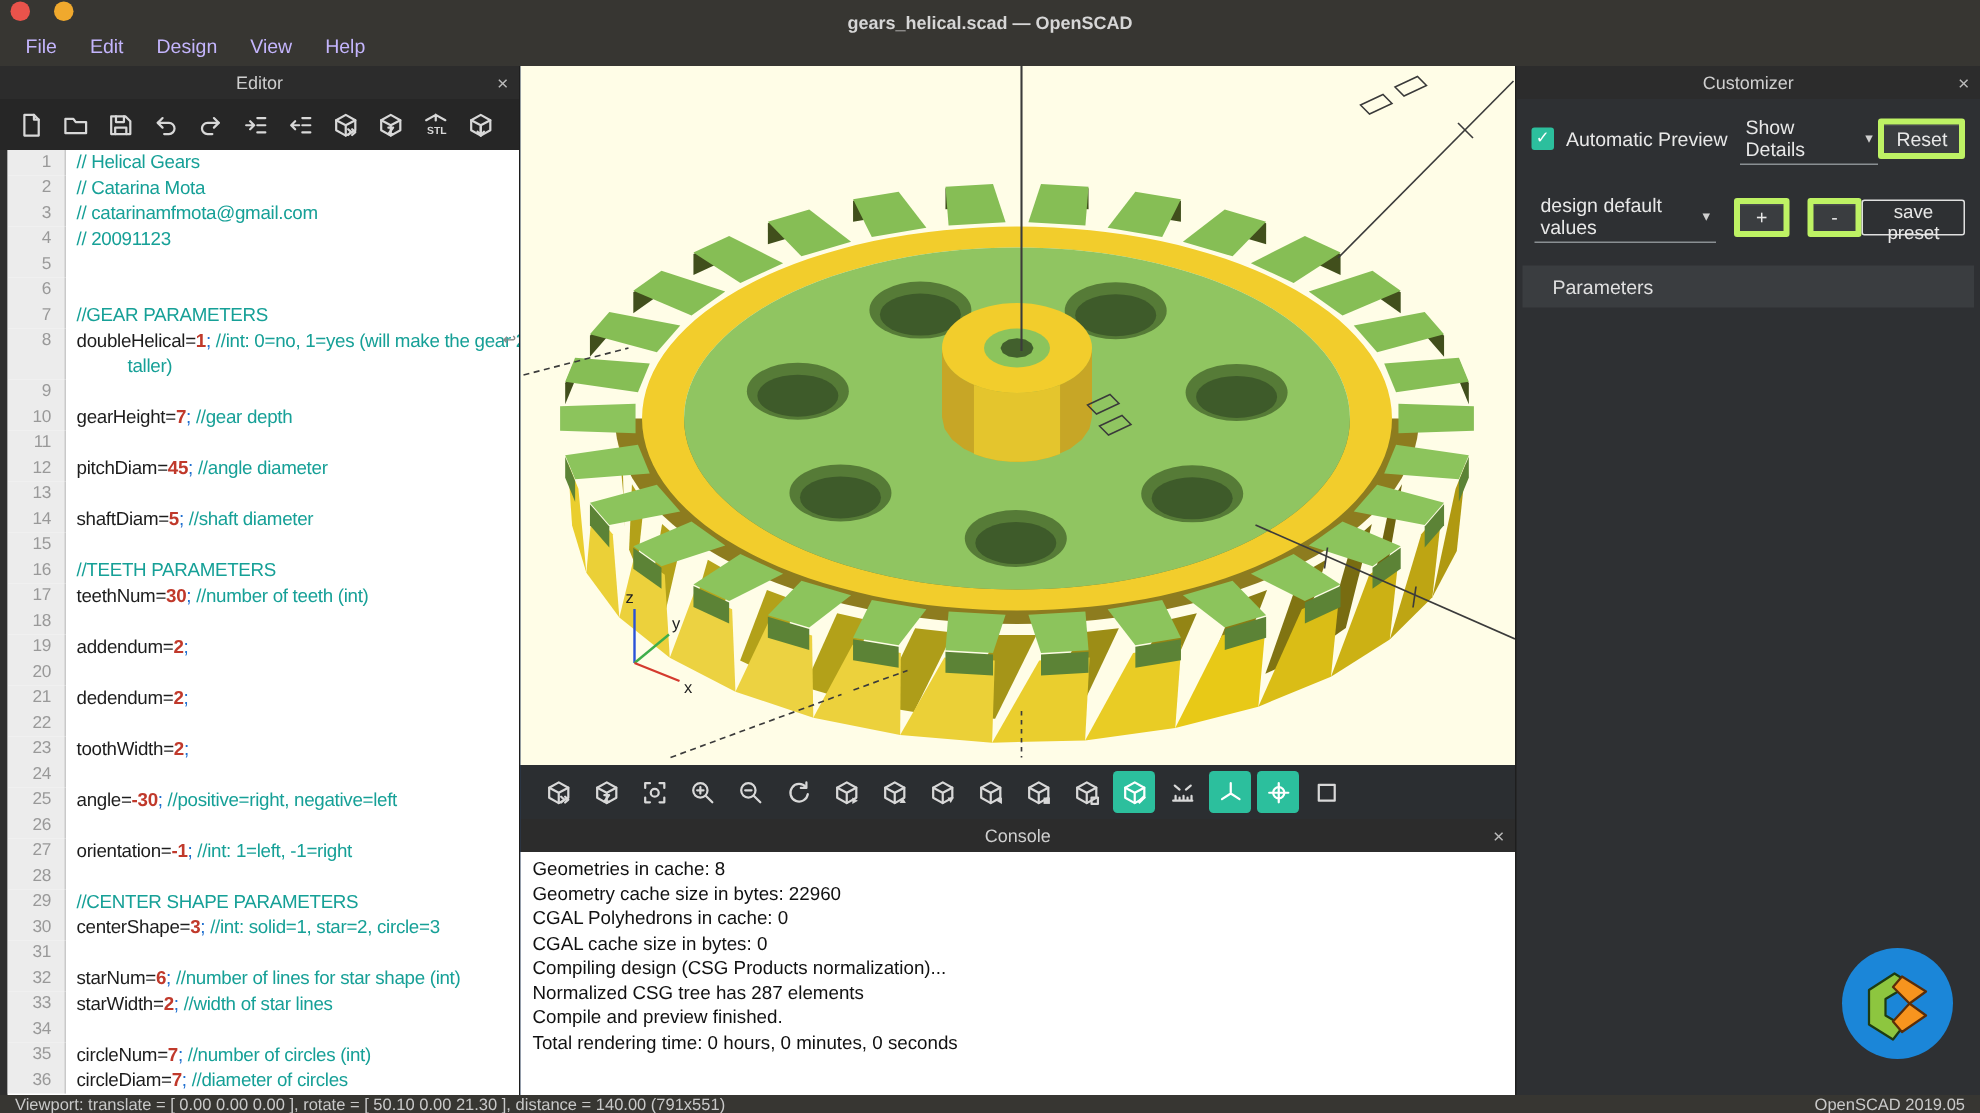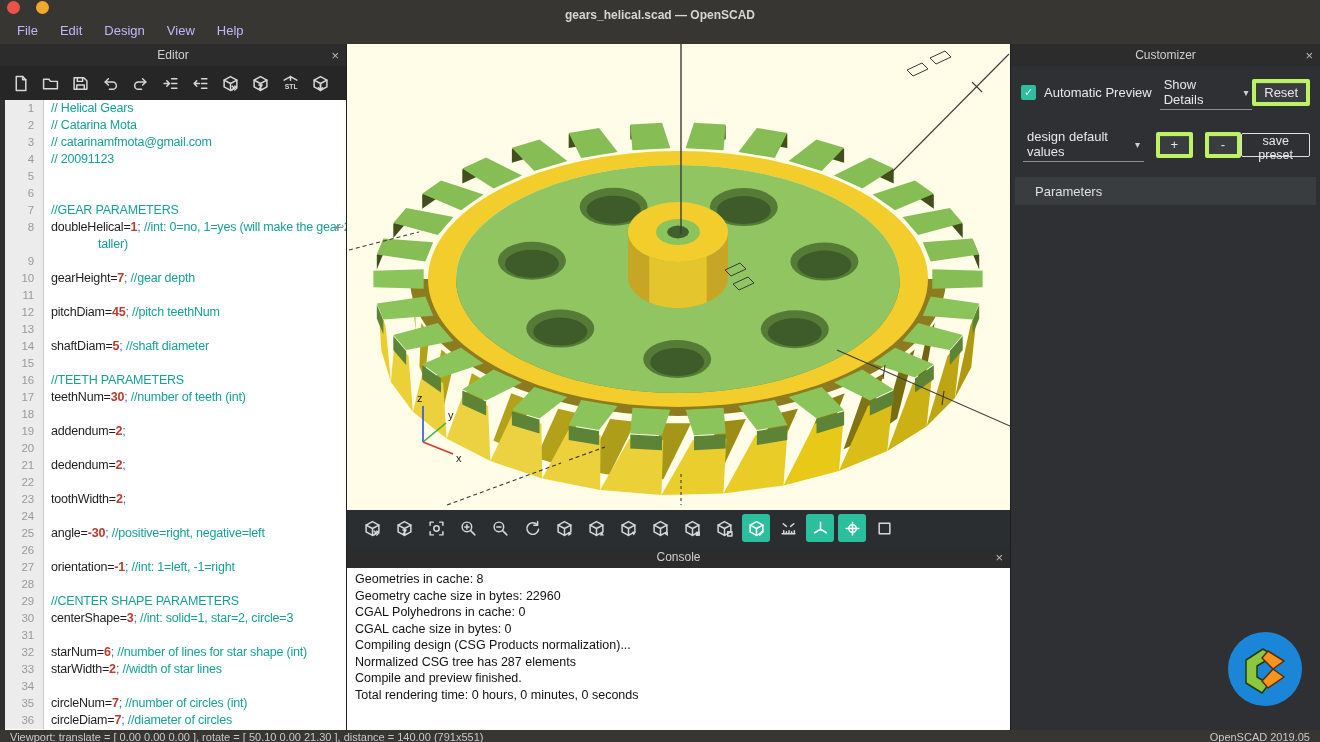--- a/index.html
+++ b/index.html
@@ -25,21 +25,21 @@
   .editor-col{width:347px;display:flex;flex-direction:column;background:#3b82f6;
               border-right:1px solid #1e1e1e;}
   .ed-toolbar{height:34px;background:#262626;display:flex;align-items:center;padding:0 5px;flex:0 0 auto;}
   .tbtn{width:26px;height:26px;background:none;border:none;display:flex;align-items:center;
         justify-content:center;padding:0;margin:0 2px;}
   .code-area{flex:1;overflow:hidden;background:#fff;border-left:5px solid #2f2f2f;}
   .code-row{display:flex;height:17px;line-height:17px;font-size:12.5px;letter-spacing:-0.2px;}
   .ln{width:39px;flex:0 0 39px;background:#ececec;color:#999;text-align:right;padding-right:9px;
       border-right:1px solid #c9c9c9;font-size:11.5px;}
   .code-line{padding-left:7px;white-space:pre;flex:1;position:relative;overflow:hidden;}
-  .code-line.indent{padding-left:54px;}
+  .code-line.indent{padding-left:41px;}
   .tok-p{color:#1d1d1d;}
   .tok-n{color:#c0392b;font-weight:bold;}
   .tok-s{color:#1f6fd0;}
   .tok-c{color:#16a097;}
   .wrapmark{position:absolute;right:2px;top:0;color:#8a8a8a;font-size:11px;}
   
   .center-col{width:663px;display:flex;flex-direction:column;}
   .viewport{height:466px;background:#fffde7;position:relative;flex:0 0 auto;}
   .vp-toolbar{height:36px;background:#2b2e31;display:flex;align-items:center;padding:0 9px;flex:0 0 auto;}
   .vbtn{width:28px;height:28px;border:none;background:none;display:flex;align-items:center;
@@ -211,21 +211,21 @@
           <div class="code-row">
             <span class="ln">10</span>
             <div class="code-line"><span class="tok-p">gearHeight</span><span class="tok-p">=</span><span class="tok-n">7</span><span class="tok-s">;</span><span class="tok-c"> //gear depth</span></div>
           </div>
           <div class="code-row">
             <span class="ln">11</span>
             <div class="code-line"></div>
           </div>
           <div class="code-row">
             <span class="ln">12</span>
-            <div class="code-line"><span class="tok-p">pitchDiam</span><span class="tok-p">=</span><span class="tok-n">45</span><span class="tok-s">;</span><span class="tok-c"> //pitch teethNum</span></div>
+            <div class="code-line"><span class="tok-p">pitchDiam</span><span class="tok-p">=</span><span class="tok-n">45</span><span class="tok-s">;</span><span class="tok-c"> //angle diameter</span></div>
           </div>
           <div class="code-row">
             <span class="ln">13</span>
             <div class="code-line"></div>
           </div>
           <div class="code-row">
             <span class="ln">14</span>
             <div class="code-line"><span class="tok-p">shaftDiam</span><span class="tok-p">=</span><span class="tok-n">5</span><span class="tok-s">;</span><span class="tok-c"> //shaft diameter</span></div>
           </div>
           <div class="code-row">

